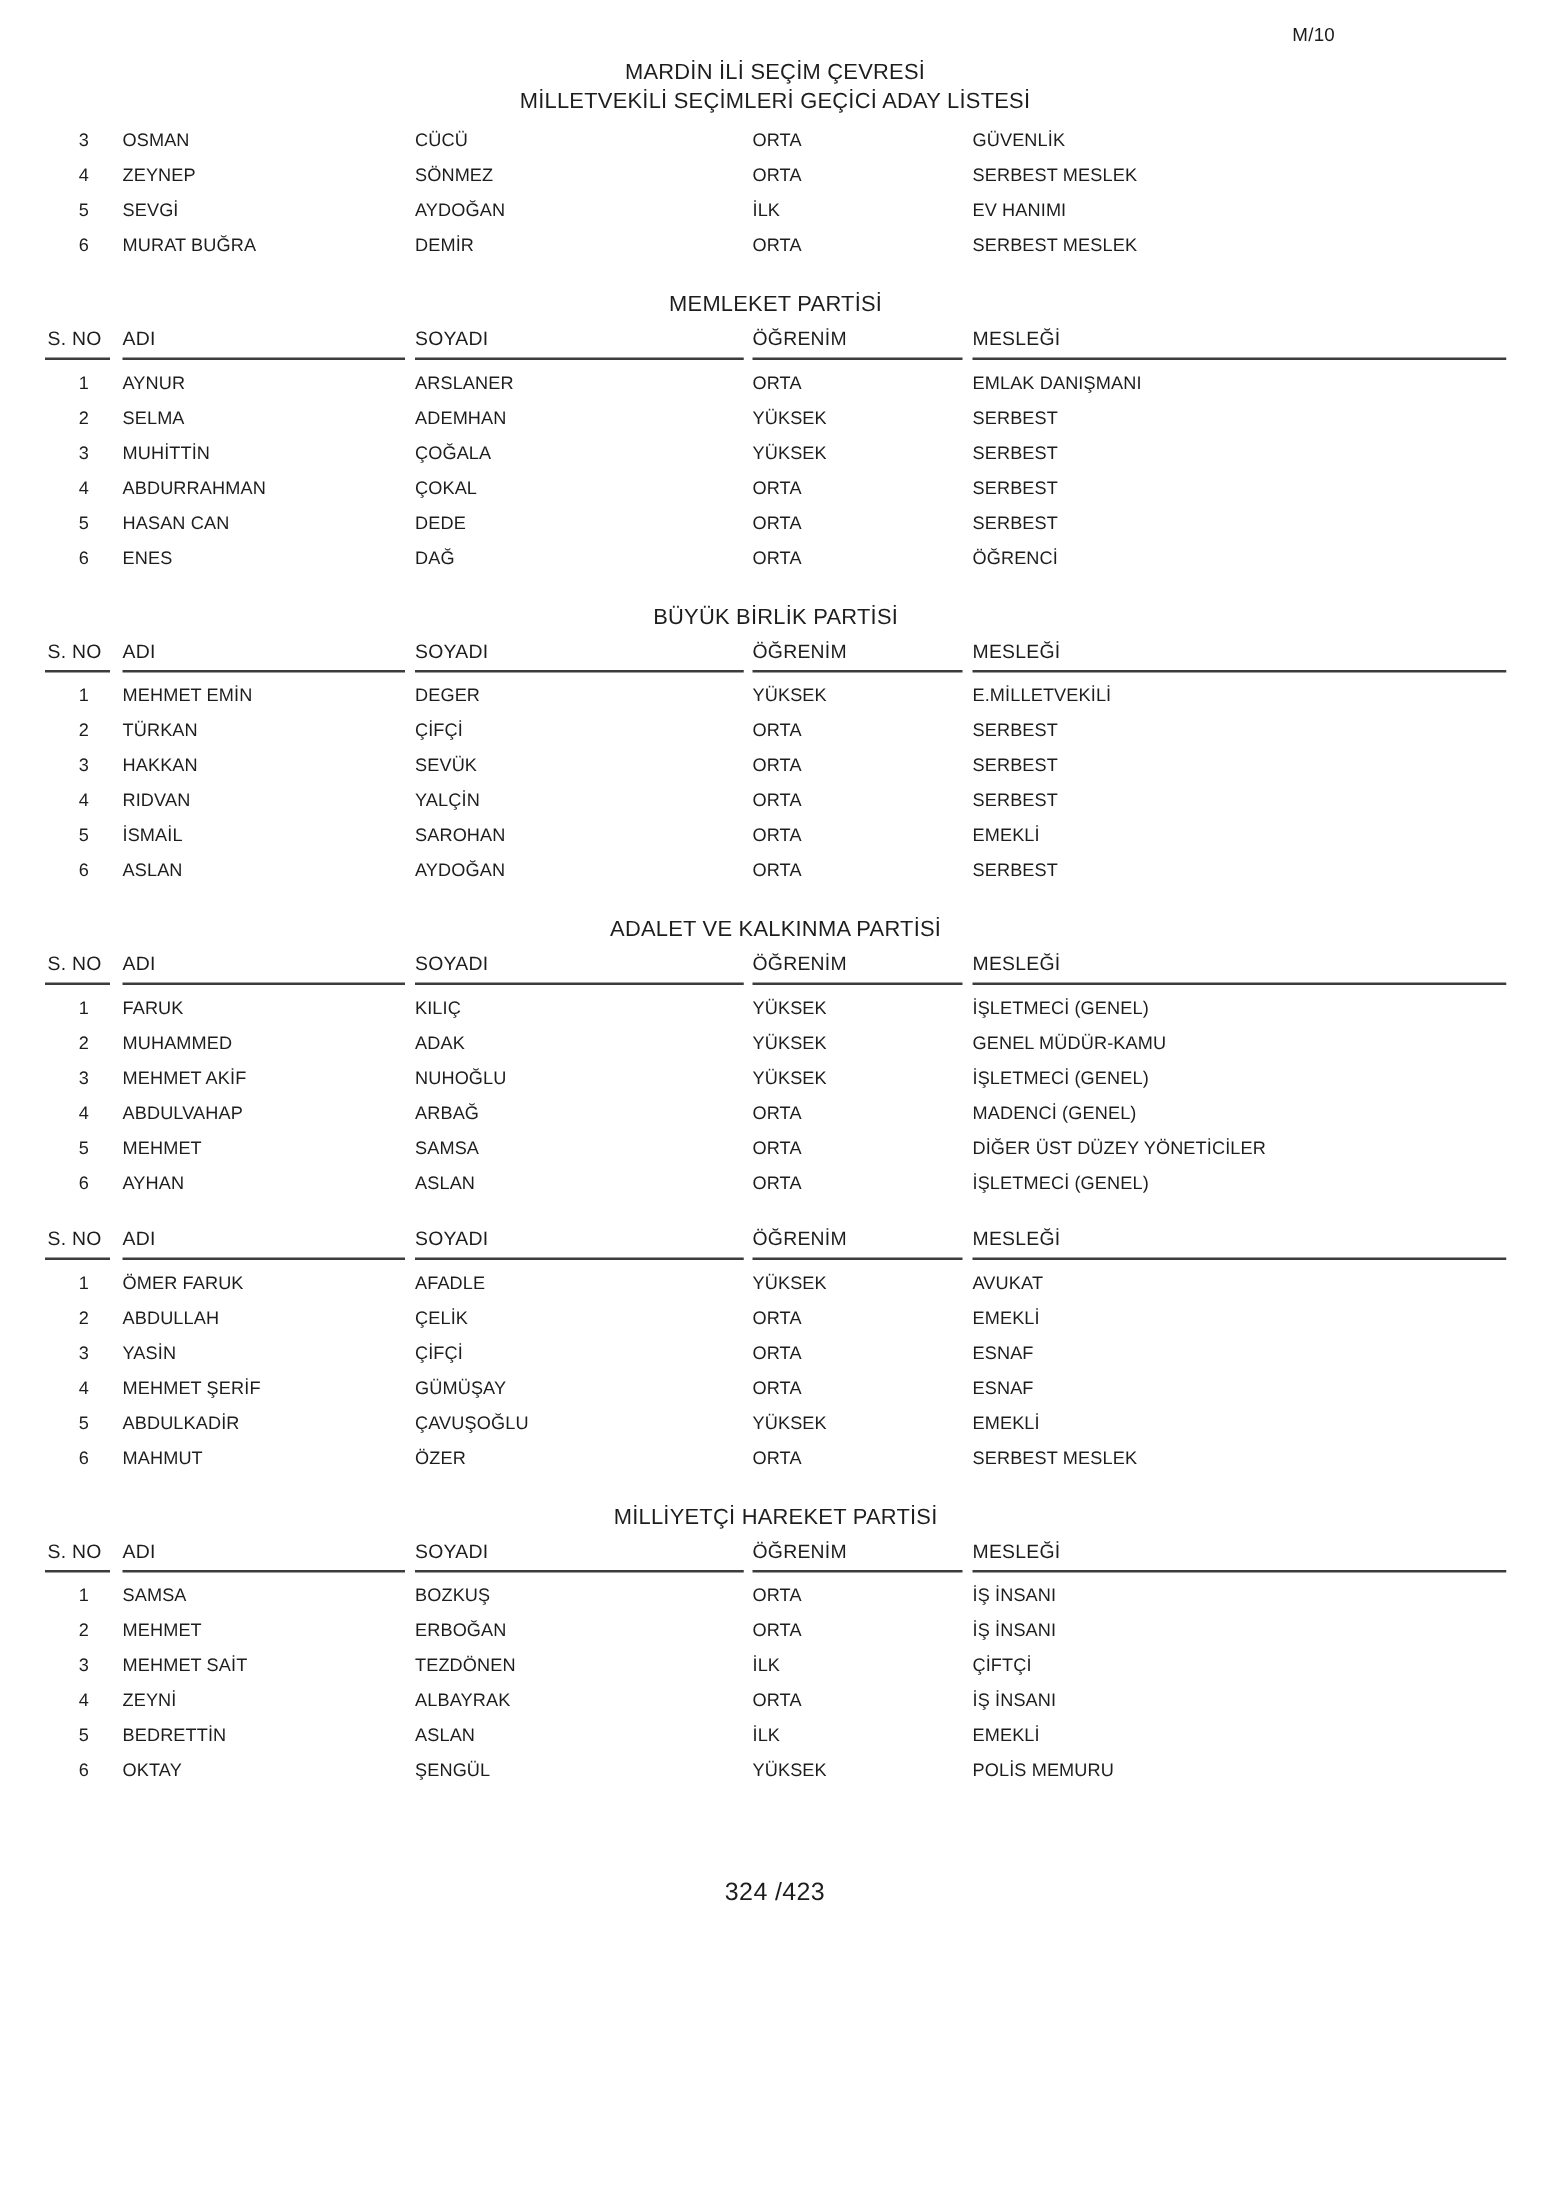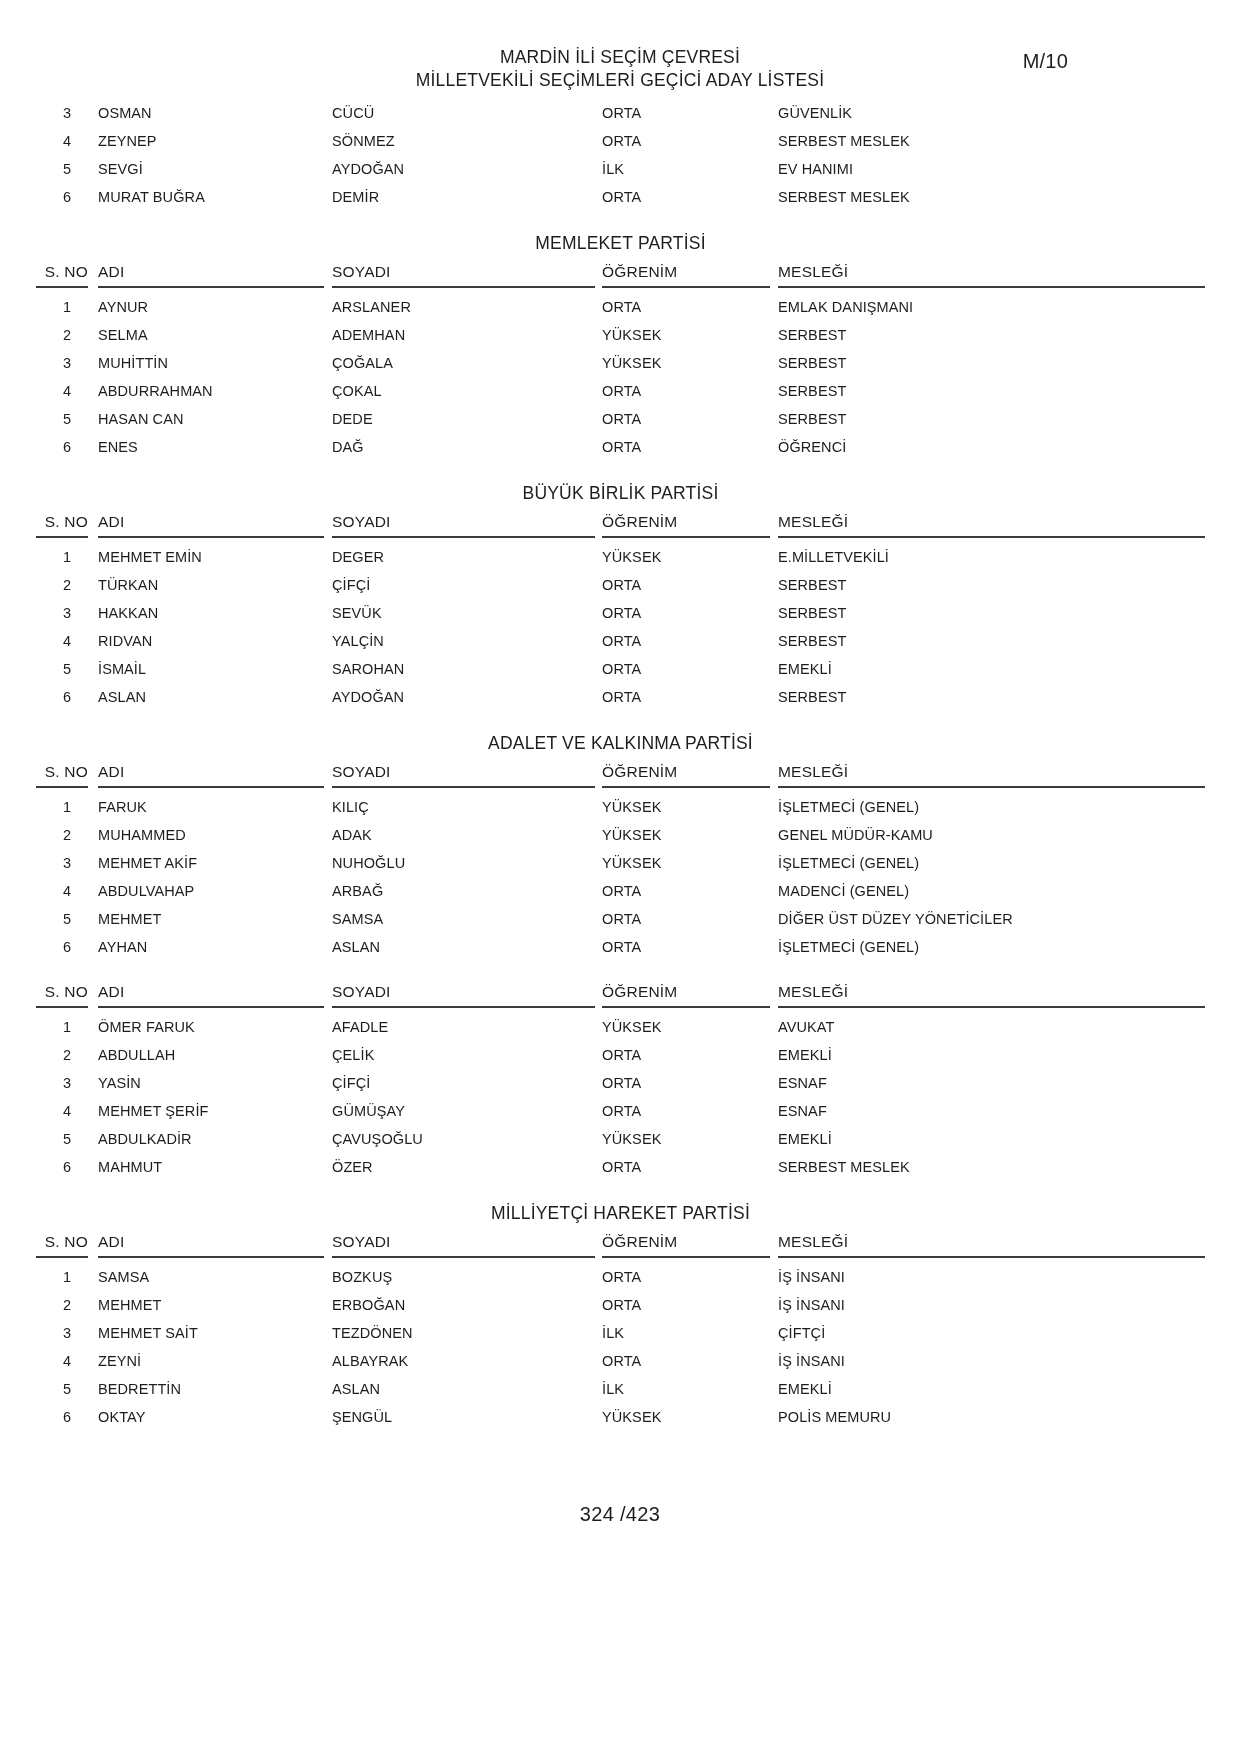--- a/index.html
+++ b/index.html
@@ -11,23 +11,23 @@
   }
   .page {
     position: relative;
     width: 1240px;
     height: 1755px;
     background: #ffffff;
     overflow: hidden;
   }
   .page-code {
     position: absolute;
-    top: 50px;
+    top: 20px;
     right: 172px;
-    font-size: 20px;
+    font-size: 15px;
     letter-spacing: 0.2px;
   }
   .titles {
     padding-top: 46px;
     text-align: center;
     line-height: 23px;
   }
   .title-line {
     font-size: 17.5px;
     letter-spacing: 0.2px;
@@ -65,21 +65,21 @@
   .header-row {
     margin-top: 9px;
   }
   .hcell {
     font-size: 15.5px;
     letter-spacing: 0.2px;
     padding-bottom: 5px;
     border-bottom: 2px solid #3c3c3c;
     white-space: nowrap;
   }
-  .h-sno { text-align: right; padding-left: 2px; margin-right: 10px; }
+  .h-sno { text-align: left; padding-left: 2px; margin-right: 10px; }
   .h-adi { margin-right: 8px; }
   .h-soyadi { margin-right: 7px; }
   .h-ogrenim { margin-right: 8px; }
   .h-meslegi { margin-right: 0; }
   .rows { padding-top: 5px; }
   .page-footer {
     position: absolute;
     top: 1503px;
     left: 0;
     width: 100%;

